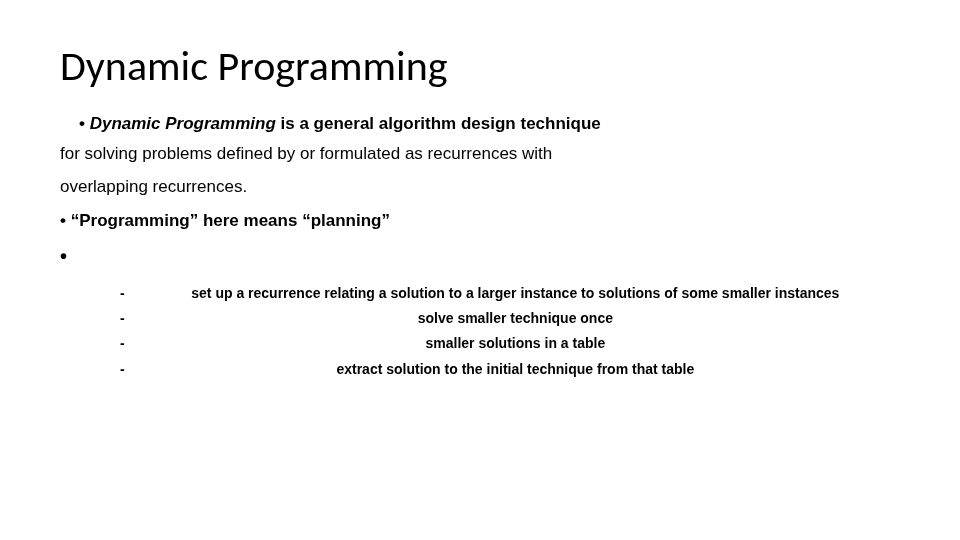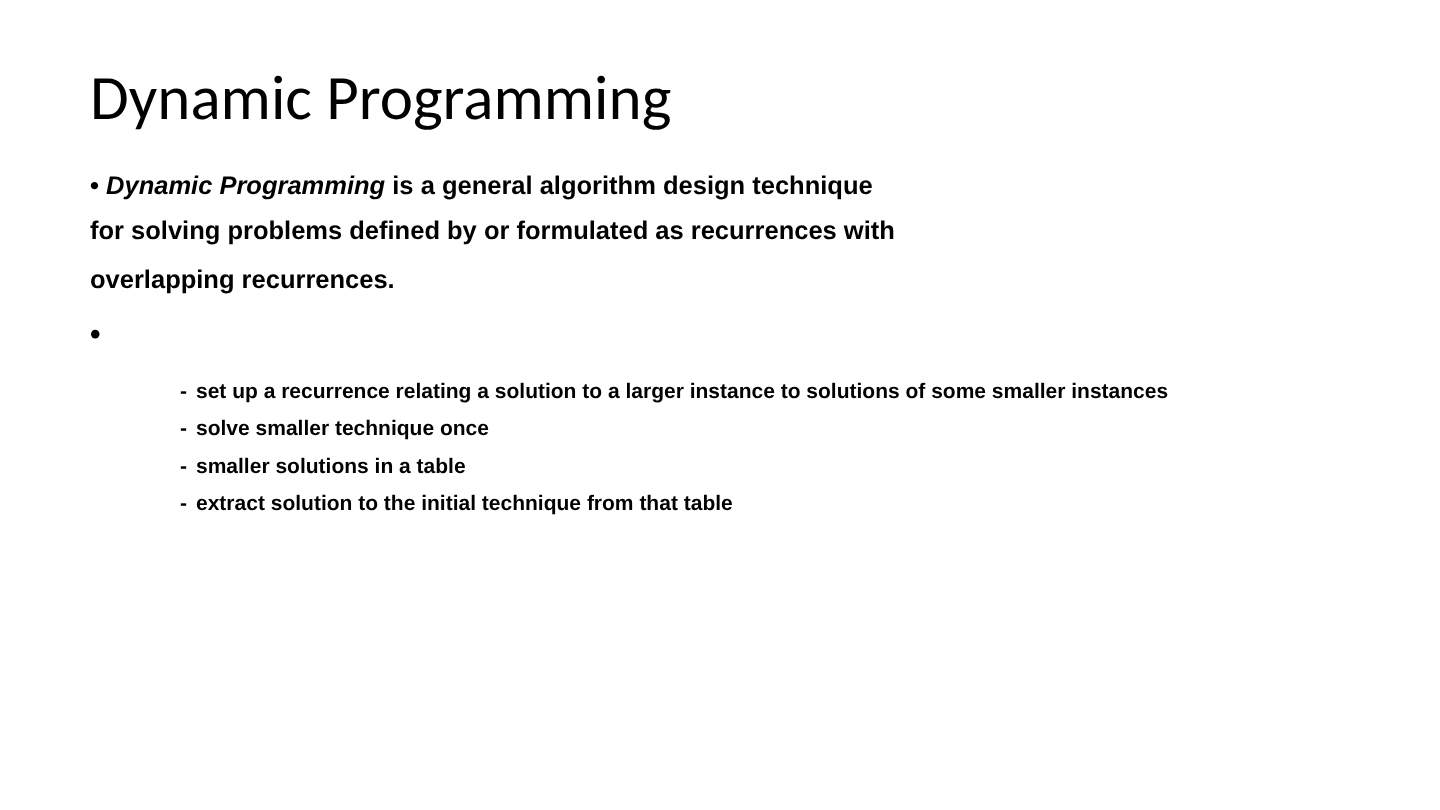--- a/index.html
+++ b/index.html
@@ -29,34 +29,35 @@
       font-size: 16px;
       line-height: 1.5;
     }
 
     .bullet-main {
       font-size: 17px;
       font-weight: bold;
       margin-bottom: 4px;
       display: flex;
       align-items: flex-start;
+      margin-left: 19px;
     }
 
     .bullet-main .bullet-text {
       display: inline;
     }
 
     .italic-bold {
       font-style: italic;
       font-weight: bold;
     }
 
     .para-continuation {
       font-size: 17px;
-      font-weight: bold;
+      font-weight: normal;
       margin-bottom: 8px;
     }
 
     .bullet-programming {
       font-size: 17px;
       font-weight: bold;
       margin-bottom: 8px;
     }
 
     .bullet-main-idea {
@@ -80,38 +81,40 @@
       align-items: flex-start;
       gap: 6px;
     }
 
     .sub-bullet-dash {
       flex-shrink: 0;
     }
 
     .sub-bullet-text {
       flex: 1;
+      text-align: center;
     }
   </style>
 </head>
 <body>
 
 <h1 class="slide-title">Dynamic Programming</h1>
 
 <div class="content">
 
   <div class="bullet-main">
     <span class="bullet-text">
       <span>• </span><span class="italic-bold">Dynamic Programming</span><span>  is  a general algorithm design technique</span>
     </span>
   </div>
 
   <div class="para-continuation">for solving problems defined by or formulated as recurrences with</div>
   <div class="para-continuation">overlapping recurrences.</div>
 
+  <div class="bullet-programming">• “Programming” here means “planning”</div>
 
   <div class="bullet-main-idea">
     <span>•</span>
   </div>
 
   <div class="sub-bullets">
     <div class="sub-bullet-item">
       <span class="sub-bullet-dash">-</span>
       <span class="sub-bullet-text">set up a recurrence relating a solution to a larger instance  to solutions of some smaller instances</span>
     </div>

